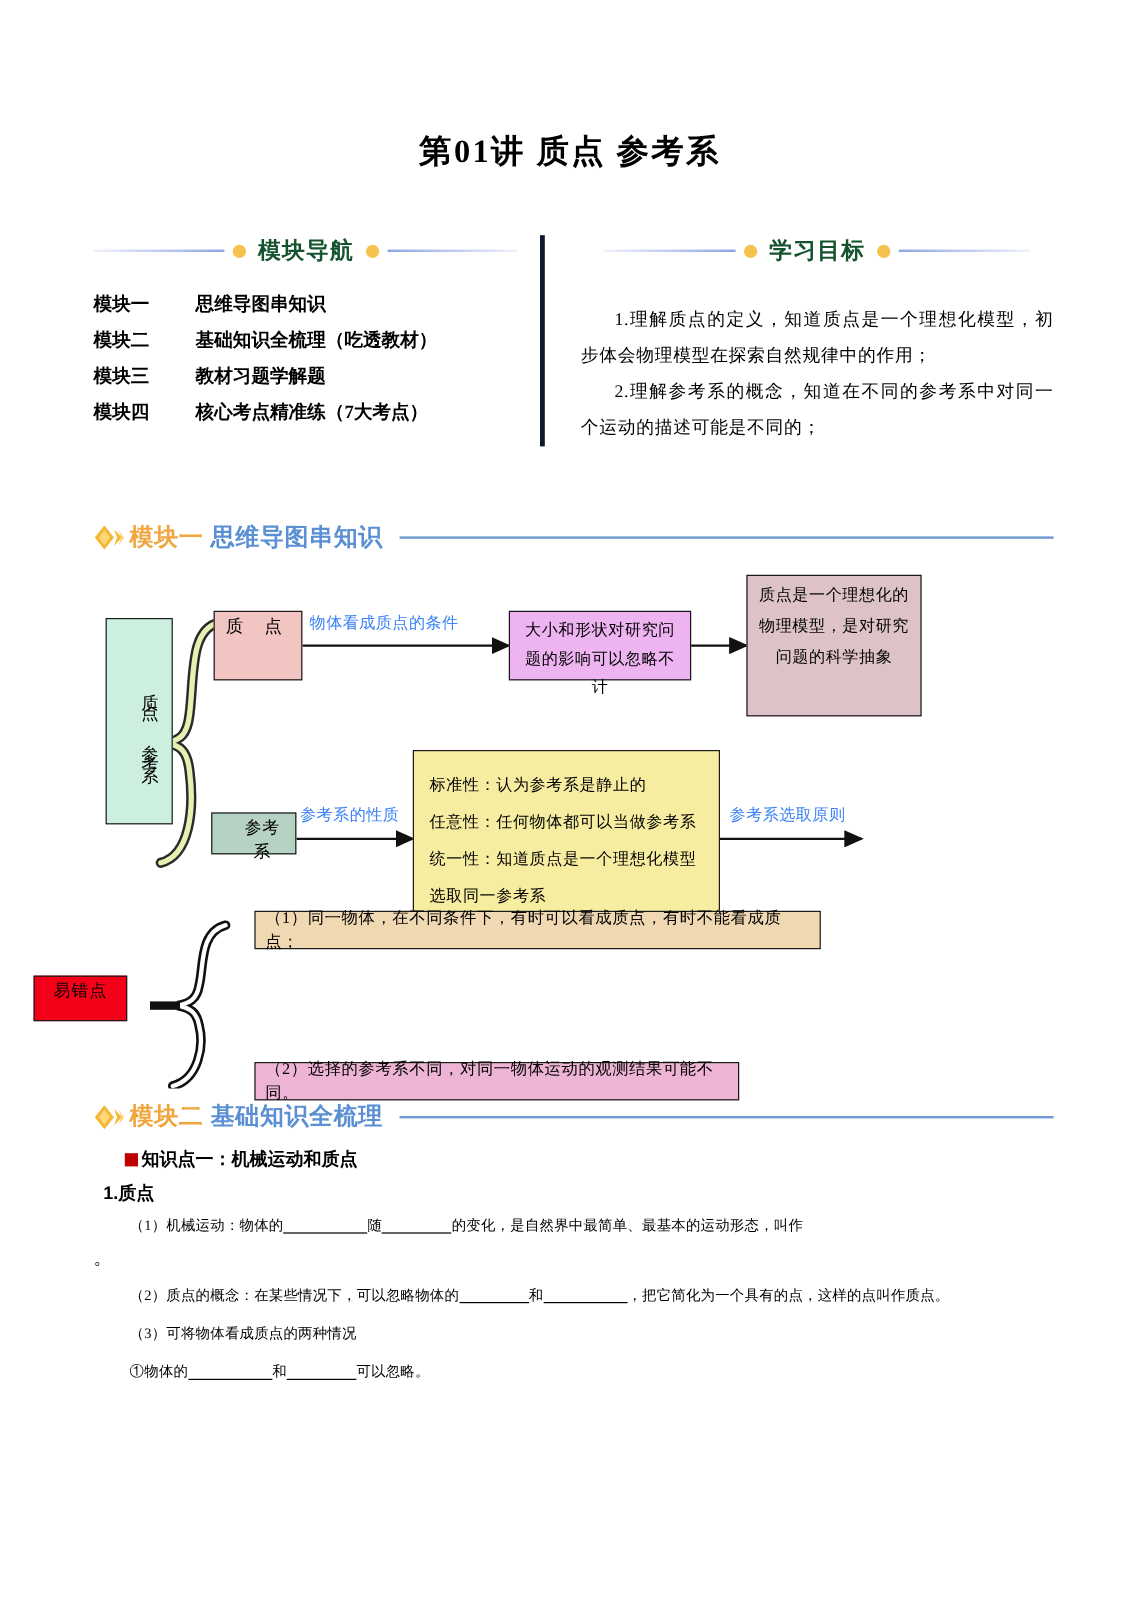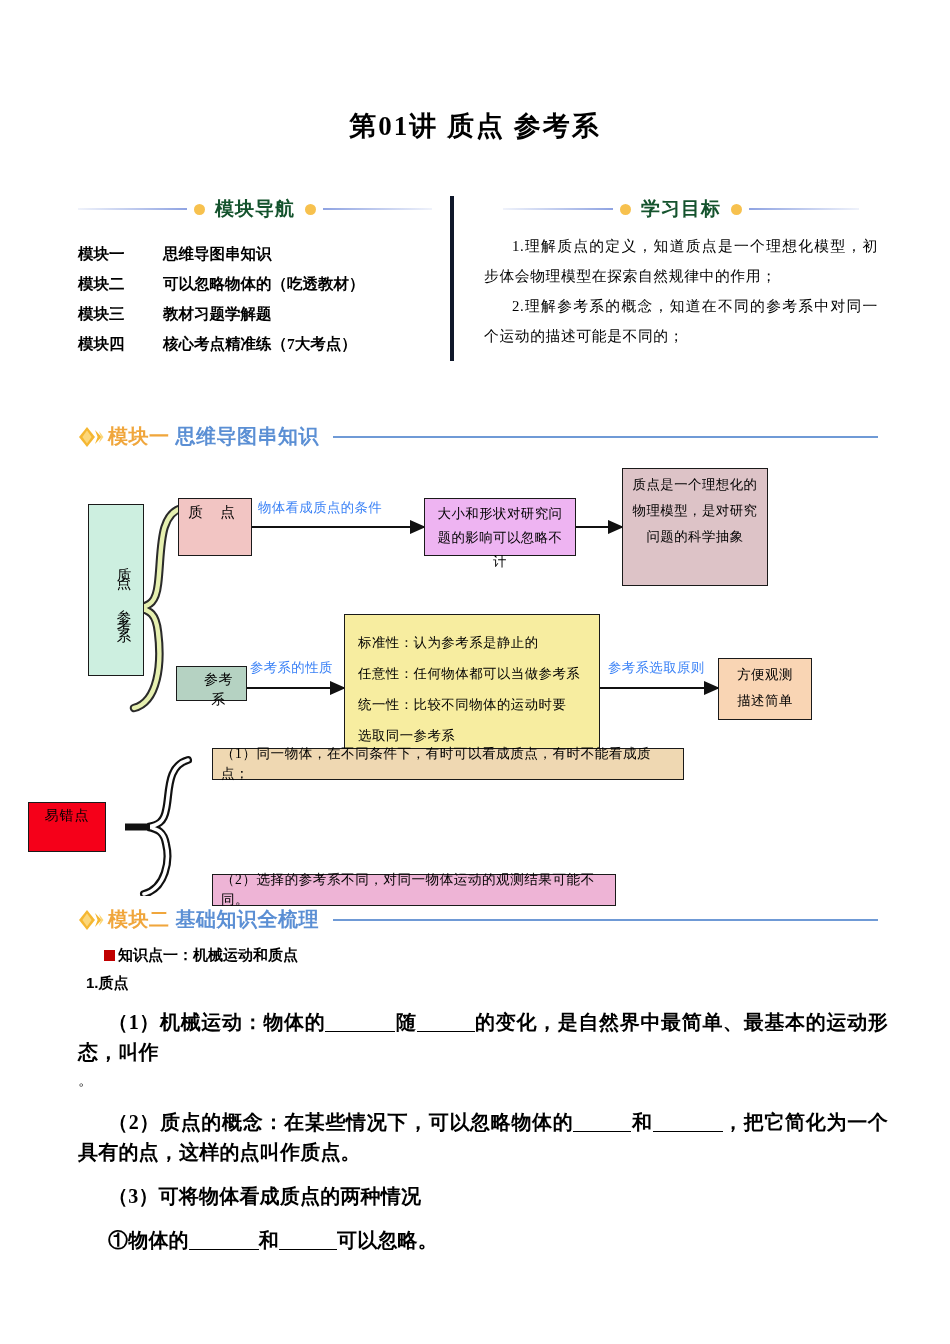--- a/index.html
+++ b/index.html
@@ -71,21 +71,21 @@
   .nav-row {
     display: flex;
     font-size: 15.5px;
     font-weight: bold;
     line-height: 25px;
     margin-bottom: 5px;
   }
   .nav-row .nav-key { width: 85px; flex: 0 0 85px; }
   .nav-row .nav-val { flex: 1; }
 
-  .goal-list { margin-top: 9px; }
+  .goal-list { margin-top: 30px; }
   .goal-item {
     font-size: 14.8px;
     line-height: 30px;
     text-indent: 28px;
     text-align: justify;
     text-justify: inter-ideograph;
     letter-spacing: 0.6px;
   }
 
   
@@ -168,28 +168,27 @@
     vertical-align: -1px;
   }
   .sub-head {
     font-size: 15px;
     font-weight: bold;
     margin-top: 9px;
     margin-left: 8px;
     font-family: "Liberation Sans", sans-serif;
   }
   .para {
-    font-size: 20px;
+    font-size: 12px;
     line-height: 30px;
     text-indent: 30px;
     text-align: justify;
     text-justify: inter-ideograph;
-    margin-top: 14px;
+    margin-top: 2px;
     letter-spacing: 0.2px;
-    font-weight: bold;
   }
   .blank {
     display: inline-block;
     border-bottom: 1.4px solid #000;
     vertical-align: -3px;
   }
   .b-md { width: 58px; }
   .b-lg { width: 70px; }
   .tiny-period { font-size: 15px; line-height: 26px; }
 </style>
@@ -208,21 +207,21 @@
       <span class="dot"></span>
       <span class="rule r2"></span>
     </div>
     <div class="nav-list">
       <div class="nav-row">
         <span class="nav-key">模块一</span>
         <span class="nav-val">思维导图串知识</span>
       </div>
       <div class="nav-row">
         <span class="nav-key">模块二</span>
-        <span class="nav-val">可以忽略物体的（吃透教材）</span>
+        <span class="nav-val">基础知识全梳理（吃透教材）</span>
       </div>
       <div class="nav-row">
         <span class="nav-key">模块三</span>
         <span class="nav-val">教材习题学解题</span>
       </div>
       <div class="nav-row">
         <span class="nav-key">模块四</span>
         <span class="nav-val">核心考点精准练（7大考点）</span>
       </div>
     </div>
@@ -304,32 +303,28 @@
 
   <div class="mm-box" style="left:176px; top:200px; width:71px; height:35px; background:#b5d2c2; font-size:14px;padding-left:20px;">
     <span>参考系</span>
   </div>
 
   <div class="mm-label" style="left:250px; top:193px;">参考系的性质</div>
 
   <div class="mm-box align-left" style="left:344px; top:148px; width:256px; height:150px; background:#f7eda0; line-height:31px; padding-left:13px; justify-content:center;">
     <span>标准性：认为参考系是静止的</span>
     <span>任意性：任何物体都可以当做参考系</span>
-    <span>统一性：比较不同物体的运动时要</span>
+    <span>统一性：知道质点是一个理想化模型</span>
     <span>选取同一参考系</span>
   </div>
 
   <div class="mm-label" style="left:608px; top:193px;">参考系选取原则</div>
 
-  <div class="mm-box" style="left:718px; top:192px; width:94px; height:62px; background:#f9d5b4; line-height:26px;">
-    <span>方便观测</span>
-    <span>描述简单</span>
-  </div>
-
-  <div class="mm-box" style="left:28px; top:336px; width:78px; height:50px; background:#f50019; font-size:14px; letter-spacing:1px;">
+
+  <div class="mm-box" style="left:28px; top:336px; width:78px; height:38px; background:#f50019; font-size:14px; letter-spacing:1px;">
     <span>易错点</span>
   </div>
 
   <div class="mm-box align-left" style="left:212px; top:282px; width:472px; height:32px; background:#efd8b2; justify-content:center; padding-left:8px; font-size:13.6px;">
     <span>（1）同一物体，在不同条件下，有时可以看成质点，有时不能看成质点；</span>
   </div>
 
   <div class="mm-box align-left" style="left:212px; top:408px; width:404px; height:32px; background:#eeb4d6; justify-content:center; padding-left:8px; font-size:13.6px;">
     <span>（2）选择的参考系不同，对同一物体运动的观测结果可能不同。</span>
   </div>

